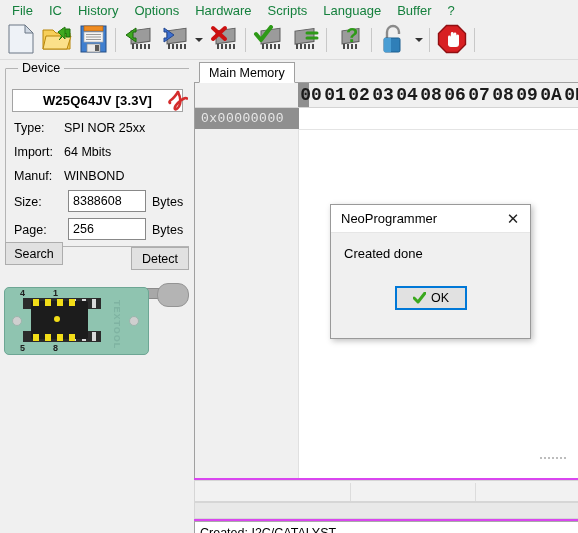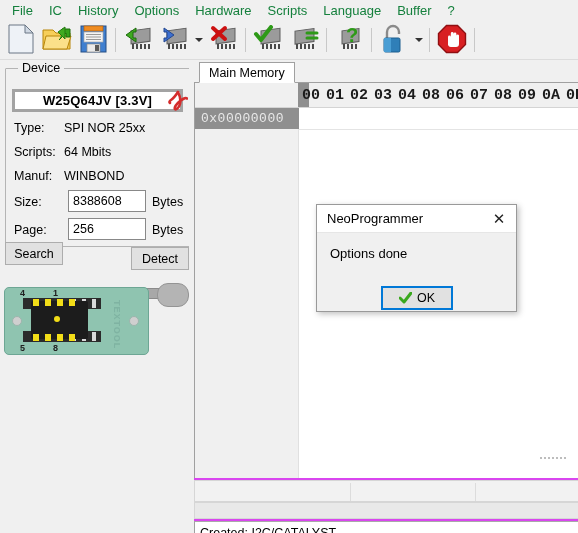--- a/index.html
+++ b/index.html
@@ -25,21 +25,21 @@
   .tarrow{width:13px;height:36px;display:flex;align-items:center;justify-content:center;}
   .tarrow i{display:block;width:0;height:0;border-left:4px solid transparent;border-right:4px solid transparent;
             border-top:4px solid #333;}
 
   
   .leftpanel{position:absolute;left:0;top:61px;width:194px;height:472px;background:#f0f0f0;padding-left:48px;}
   .group{position:absolute;left:5px;top:7px;width:184px;height:177px;
          border:1px solid #b4b4b4;border-radius:1px;}
   .group-title{position:absolute;left:12px;top:-8px;background:#f0f0f0;padding:0 4px;font-size:12.5px;}
   .devname{position:absolute;left:6px;top:20px;width:171px;height:23px;background:#fff;
-           border:3px solid #a3a3a3;box-sizing:border-box;display:flex;align-items:center;
+           border:1px solid #a3a3a3;box-sizing:border-box;display:flex;align-items:center;
            justify-content:center;}
   .devname span{font-weight:bold;font-size:13px;letter-spacing:.2px;}
   .pdficon{position:absolute;right:2px;top:21px;width:20px;height:22px;}
   .row{position:absolute;font-size:12.5px;}
   .lbl{left:8px;}
   .val{left:58px;}
   .field{position:absolute;background:#fff;border:1px solid #888;box-sizing:border-box;
          height:22px;width:78px;display:flex;align-items:center;padding-left:4px;font-size:12.5px;}
   .unit{position:absolute;font-size:12.5px;}
 
@@ -75,21 +75,21 @@
        border-bottom:1px solid #fff;box-sizing:border-box;display:flex;align-items:center;
        padding:0 9px;font-size:12.5px;z-index:2;}
 
   .hexpane{position:absolute;left:0;top:22px;width:384px;height:395px;background:#fff;
            border-left:1px solid #a0a0a0;box-sizing:border-box;}
   .hexhdr{position:absolute;left:0;top:0;width:384px;height:25px;background:#f0f0f0;
           border-bottom:1px solid #d4d4d4;box-sizing:border-box;}
   .hexhdr .corner{position:absolute;left:0;top:0;width:104px;height:24px;background:#f0f0f0;
                   border-right:1px solid #e0e0e0;box-sizing:border-box;}
   .hexcol{position:absolute;top:0;height:24px;width:24px;display:flex;align-items:center;
-          justify-content:center;font-family:"Liberation Mono",monospace;font-size:15px;
+          justify-content:center;font-family:"Liberation Mono",monospace;font-size:18px;
           font-weight:bold;color:#1b1b1b;}
   .colsel{position:absolute;left:103px;top:0;width:11px;height:24px;background:#8f8f8f;}
   .addrcell{position:absolute;left:0;top:25px;width:104px;height:21px;background:#8f8f8f;
             color:#e8e8e8;font-family:"Liberation Mono",monospace;font-size:13px;
             display:flex;align-items:center;padding-left:6px;box-sizing:border-box;
             letter-spacing:.5px;}
   .gutter{position:absolute;left:0;top:46px;width:104px;height:349px;background:#f0f0f0;
           border-right:1px solid #e0e0e0;box-sizing:border-box;}
   .hexrowline{position:absolute;left:104px;top:46px;width:280px;height:1px;background:#e4e4e4;}
 
@@ -100,21 +100,21 @@
             border:1px solid #d6d6d6;border-right:0;box-sizing:border-box;}
   .grip{position:absolute;right:12px;bottom:1px;width:26px;height:7px;}
   .grip i{position:absolute;width:2px;height:2px;background:#bdbdbd;bottom:0;}
 
   .logbox{position:absolute;left:0;top:460px;width:384px;height:73px;background:#fff;
           border-top:1px solid #a9a9a9;border-left:1px solid #a0a0a0;box-sizing:border-box;
           padding:3px 5px;overflow:hidden;}
   .logline{font-size:12.5px;line-height:16px;white-space:nowrap;}
 
   
-  .dlg{position:absolute;left:316px;top:204px;width:201px;height:108px;background:#f0f0f0;
+  .dlg{position:absolute;left:330px;top:204px;width:201px;height:135px;background:#f0f0f0;
        border:1px solid #999;box-shadow:2px 2px 6px rgba(0,0,0,.25);box-sizing:border-box;z-index:50;}
   .dlg-title{position:absolute;left:0;top:0;width:199px;height:28px;background:#fff;
              border-bottom:1px solid #e6e6e6;box-sizing:border-box;display:flex;align-items:center;
              padding-left:10px;font-size:13px;}
   .dlg-close{position:absolute;right:0;top:0;width:34px;height:27px;display:flex;
              align-items:center;justify-content:center;font-size:15px;color:#222;cursor:default;}
   .dlg-msg{position:absolute;left:13px;top:41px;font-size:13px;}
   .dlg-ok{position:absolute;left:64px;top:81px;width:72px;height:24px;background:#e1e1e1;
           border:2px solid #0078d7;box-sizing:border-box;display:flex;align-items:center;
           justify-content:center;gap:5px;font-size:12.5px;cursor:default;}
@@ -323,21 +323,21 @@
       </div>
       <span class="pdficon">
         <svg width="20" height="22" viewBox="0 0 20 22">
           <path d="M10 2 C12 6 13 10 12 14 C11 18 8 20 7 19 C6 18 8 14 12 11 C15 8.5 18 7.5 19 8.5" fill="none" stroke="#d42c2c" stroke-width="2.6" stroke-linecap="round"></path>
           <path d="M10 2 C8 5 6 8 3 10 C1.5 11 1 12.5 2 13" fill="none" stroke="#d42c2c" stroke-width="2.6" stroke-linecap="round"></path>
         </svg>
       </span>
 
       <div class="row lbl" style="top:52px">Type:</div>
       <div class="row val" style="top:52px">SPI NOR  25xx</div>
-      <div class="row lbl" style="top:76px">Scripts:</div>
+      <div class="row lbl" style="top:76px">Import:</div>
       <div class="row val" style="top:76px">64 Mbits</div>
       <div class="row lbl" style="top:100px">Manuf:</div>
       <div class="row val" style="top:100px">WINBOND</div>
 
       <div class="row lbl" style="top:126px">Size:</div>
       <div class="field" style="left:62px;top:121px">
         <span>8388608</span>
       </div>
       <div class="unit" style="left:146px;top:126px">Bytes</div>
 
@@ -440,21 +440,21 @@
       <i style="left:16px;bottom:0"></i>
       <i style="left:20px;bottom:0"></i>
     <i style="left:24px;bottom:0"></i>
   </div>
 
   <div class="dlg">
     <div class="dlg-title">
       <span>NeoProgrammer</span>
     </div>
     <div class="dlg-close">✕</div>
-    <div class="dlg-msg">Options done</div>
+    <div class="dlg-msg">Created done</div>
     <div class="dlg-ok">
       <span class="okcheck">
         <svg width="13" height="13" viewBox="0 0 13 13">
           <path d="M1 6 L5 10 L12 1" fill="none" stroke="#3aa81e" stroke-width="3" stroke-linecap="round" stroke-linejoin="round"></path>
         </svg>
       </span>
       <span>OK</span>
     </div>
   </div>
 

